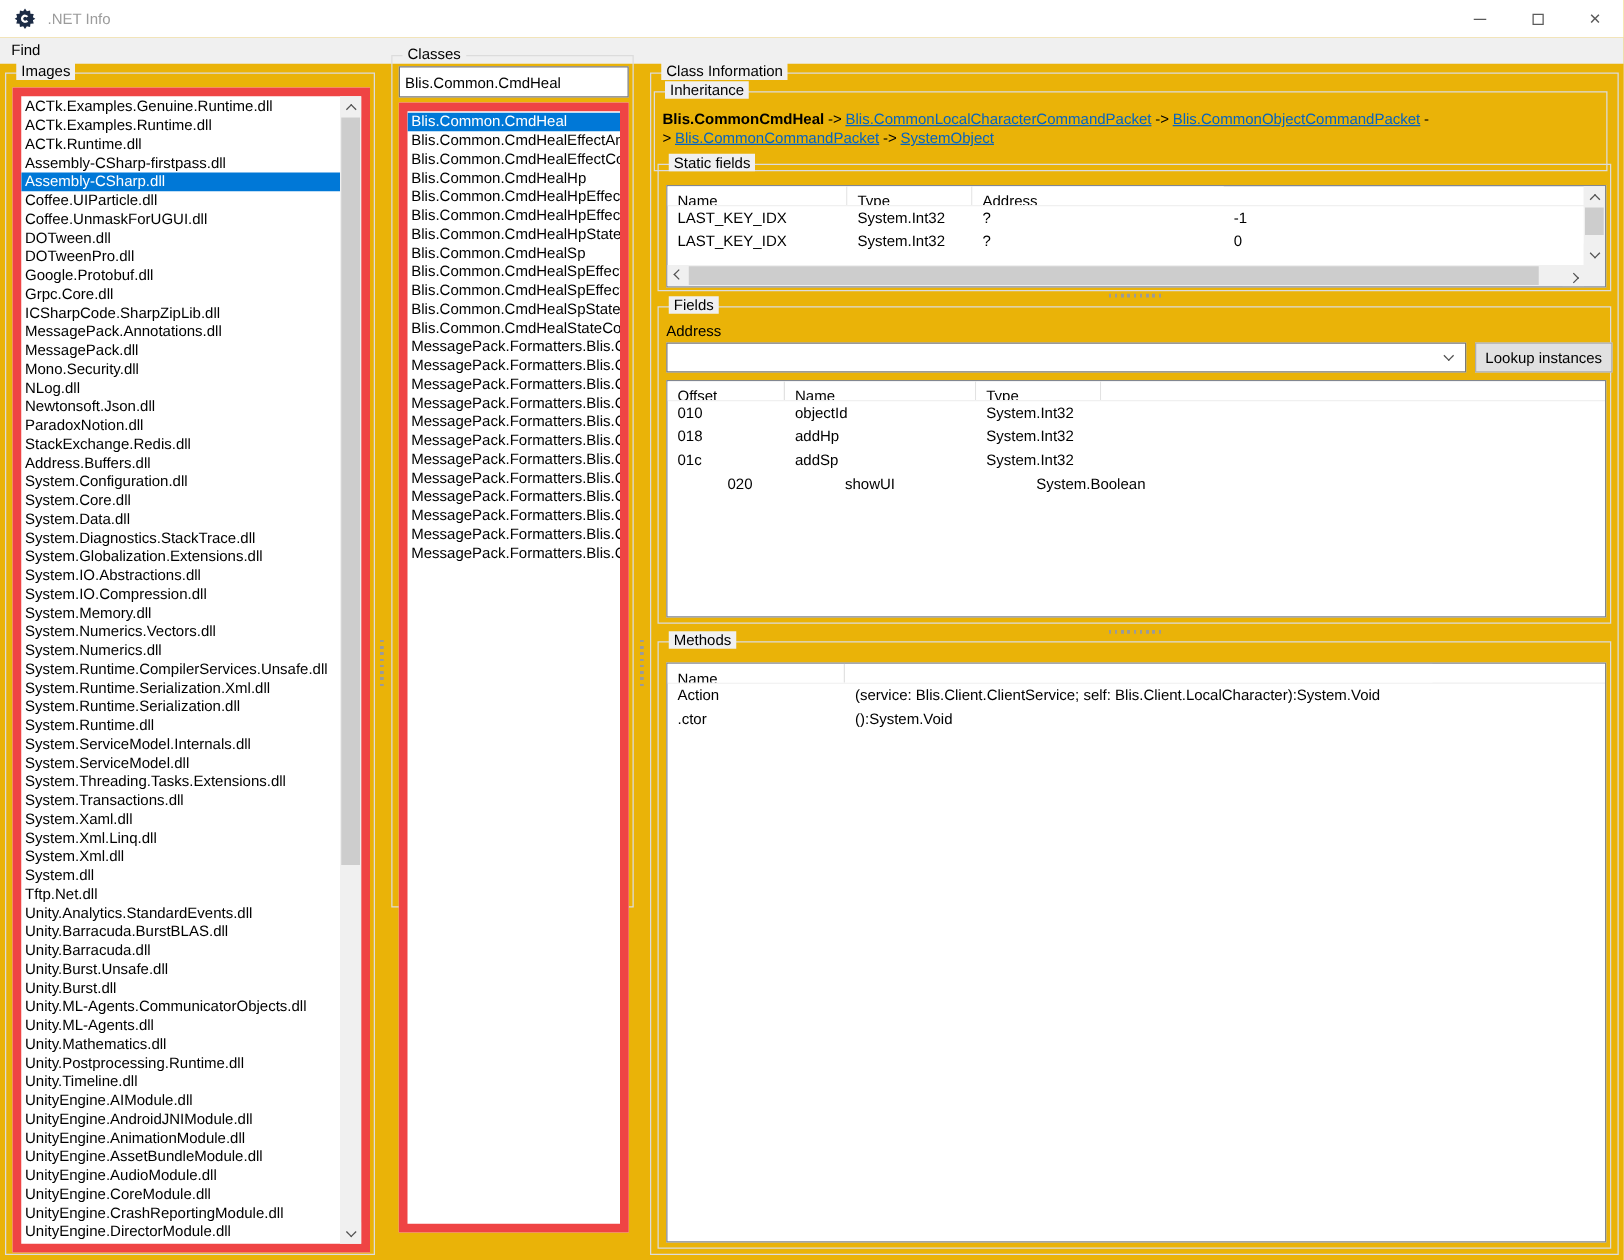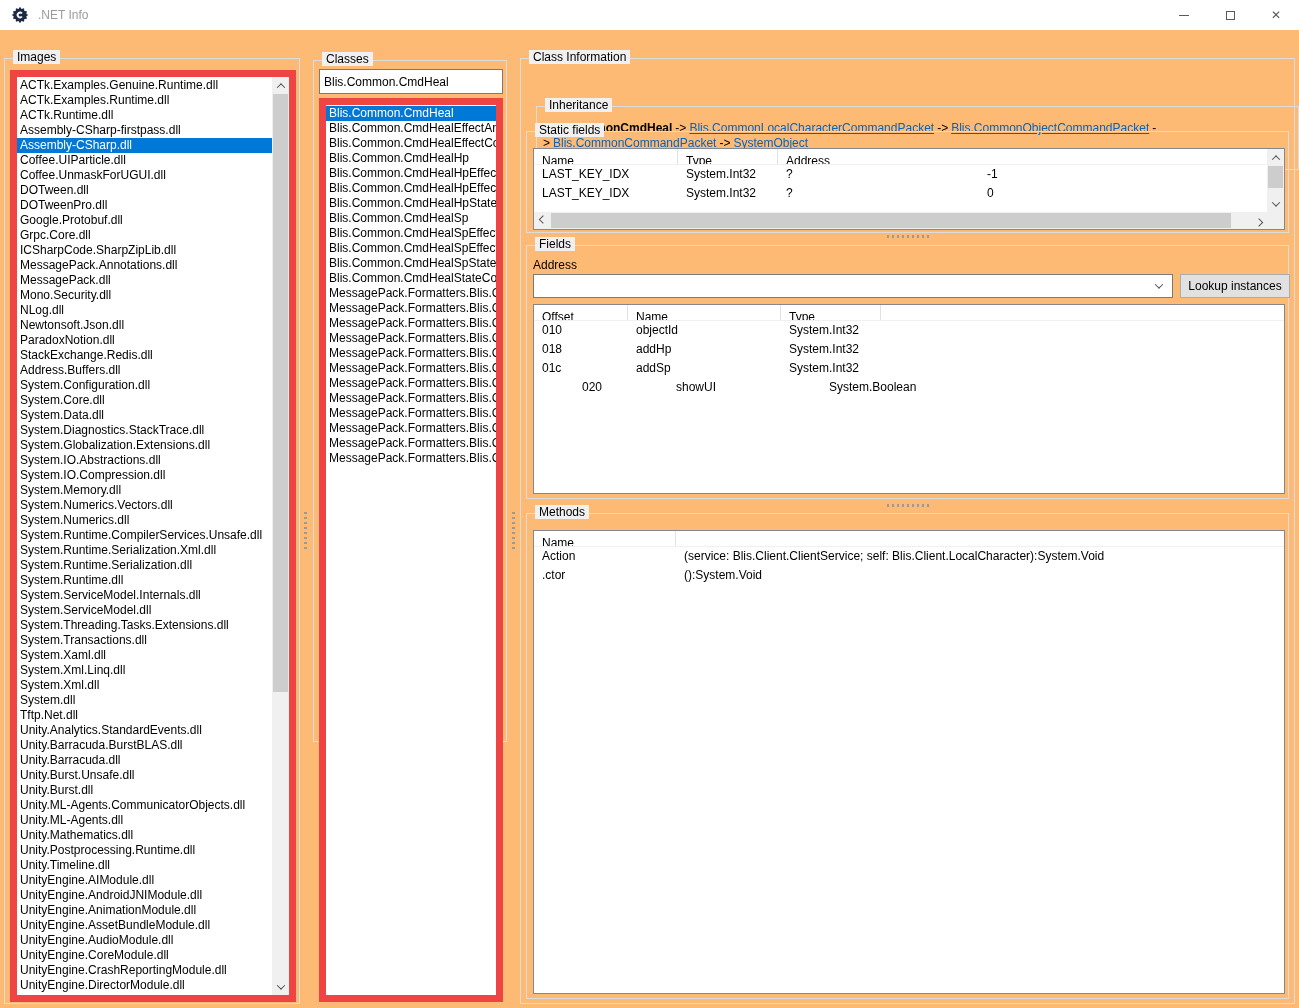--- a/index.html
+++ b/index.html
@@ -1,18 +1,18 @@
 <!DOCTYPE html>
 <html style="--sel: #0078d7; --link: #0563c1;"><head>
 <meta charset="utf-8">
 <style>
   * { margin:0; padding:0; box-sizing:border-box; }
   html,body { width:1299px; height:1008px; }
   body { font-family:"Liberation Sans", sans-serif; font-size:12px; color:#000; background:#f0f0f0; overflow:hidden; }
-  .app { position:relative; width:1299px; height:1008px; background:#fdba74; }
+  .app { position:relative; width:1299px; height:1008px; background:#eab308; }
 
   
   .titlebar { position:absolute; left:0; top:0; width:1299px; height:30px; background:#ffffff; display:flex; align-items:center; }
   .app-icon { margin-left:10px; width:20px; height:20px; display:flex; align-items:center; justify-content:center; }
   .title { margin-left:8px; color:#9b9b9b; font-size:12px; }
   .win-controls { position:absolute; right:0; top:0; height:30px; display:flex; }
   .win-btn { width:46px; height:30px; display:flex; align-items:center; justify-content:center; }
   .glyph-min { width:10px; height:1px; background:#5a5a5a; display:block; }
   .glyph-max { width:9px; height:9px; border:1px solid #5a5a5a; display:block; }
   .glyph-close { color:#5a5a5a; font-size:12px; line-height:1; }
@@ -95,20 +95,23 @@
         </div>
       <div class="win-btn">
           <span class="glyph-max"></span>
         </div>
       <div class="win-btn">
           <span class="glyph-close">✕</span>
         </div>
     </div>
   </div>
 
+  <div class="menubar">
+    <span class="menu-item">Find</span>
+  </div>
 
   <div class="groupbox" style="left:4px; top:58px; width:296px; height:946px;">
     <span class="gb-label">Images</span>
     <div class="listbox" style="left:5px; top:11px; width:286px; height:932px;">
       <div class="list-inner" id="images-list">
           <div class="list-item">ACTk.Examples.Genuine.Runtime.dll</div>
           <div class="list-item">ACTk.Examples.Runtime.dll</div>
           <div class="list-item">ACTk.Runtime.dll</div>
           <div class="list-item">Assembly-CSharp-firstpass.dll</div>
           <div class="list-item selected">Assembly-CSharp.dll</div>
@@ -177,21 +180,21 @@
         <div class="scroll-thumb-v" style="top:17px; height:598px;"></div>
         <div class="scroll-btn sb-bottom">
             <span class="chev down"></span>
           </div>
       </div>
     </div>
   </div>
 
   <div class="grip-v" style="left:304px; top:512px;"></div>
 
-  <div class="groupbox" style="left:313px; top:60px; width:194px; height:682px;">
+  <div class="groupbox" style="left:313px; top:44px; width:194px; height:682px;">
     <span class="gb-label">Classes</span>
     <input class="textinput" style="left: 5px; top: 8px; width: 184px; height: 25px;" value="Blis.Common.CmdHeal">
     <div class="listbox" style="left:5px; top:37px; width:184px; height:904px;">
       <div class="list-inner noscroll" id="classes-list">
           <div class="list-item selected">Blis.Common.CmdHeal</div>
           <div class="list-item">Blis.Common.CmdHealEffectAndSt</div>
           <div class="list-item">Blis.Common.CmdHealEffectCode</div>
           <div class="list-item">Blis.Common.CmdHealHp</div>
           <div class="list-item">Blis.Common.CmdHealHpEffectAn</div>
           <div class="list-item">Blis.Common.CmdHealHpEffectCo</div>
@@ -215,21 +218,21 @@
           <div class="list-item">MessagePack.Formatters.Blis.Comm</div>
         </div>
     </div>
   </div>
 
   <div class="grip-v" style="left:512px; top:512px;"></div>
 
   <div class="groupbox" style="left:520px; top:58px; width:775px; height:946px;">
     <span class="gb-label">Class Information</span>
 
-    <div class="groupbox" style="left:15px; top:14px; width:763px; height:64px;margin-top:33px;">
+    <div class="groupbox" style="left:2px; top:14px; width:763px; height:64px;">
       <span class="gb-label">Inheritance</span>
       <div class="inherit-text" id="inheritance-chain"><span class="chain-root">Blis.CommonCmdHeal</span><span class="chain-sep">-&gt;</span><span class="chain-link">Blis.CommonLocalCharacterCommandPacket</span><span class="chain-sep">-&gt;</span><span class="chain-link">Blis.CommonObjectCommandPacket</span><span class="chain-sep">-&gt;</span><span class="chain-link">Blis.CommonCommandPacket</span><span class="chain-sep">-&gt;</span><span class="chain-link">SystemObject</span></div>
     </div>
 
     <div class="groupbox" style="left:5px; top:72px; width:763px; height:102px;">
       <span class="gb-label">Static fields</span>
       <div class="tbl" id="static-table" style="left:6px; top:16px; width:752px; height:82px;">
         <div class="tbl-header" style="grid-template-columns: 144px 100px 201px 1fr;">
             <div class="hcell">Name</div>
             <div class="hcell">Type</div>

